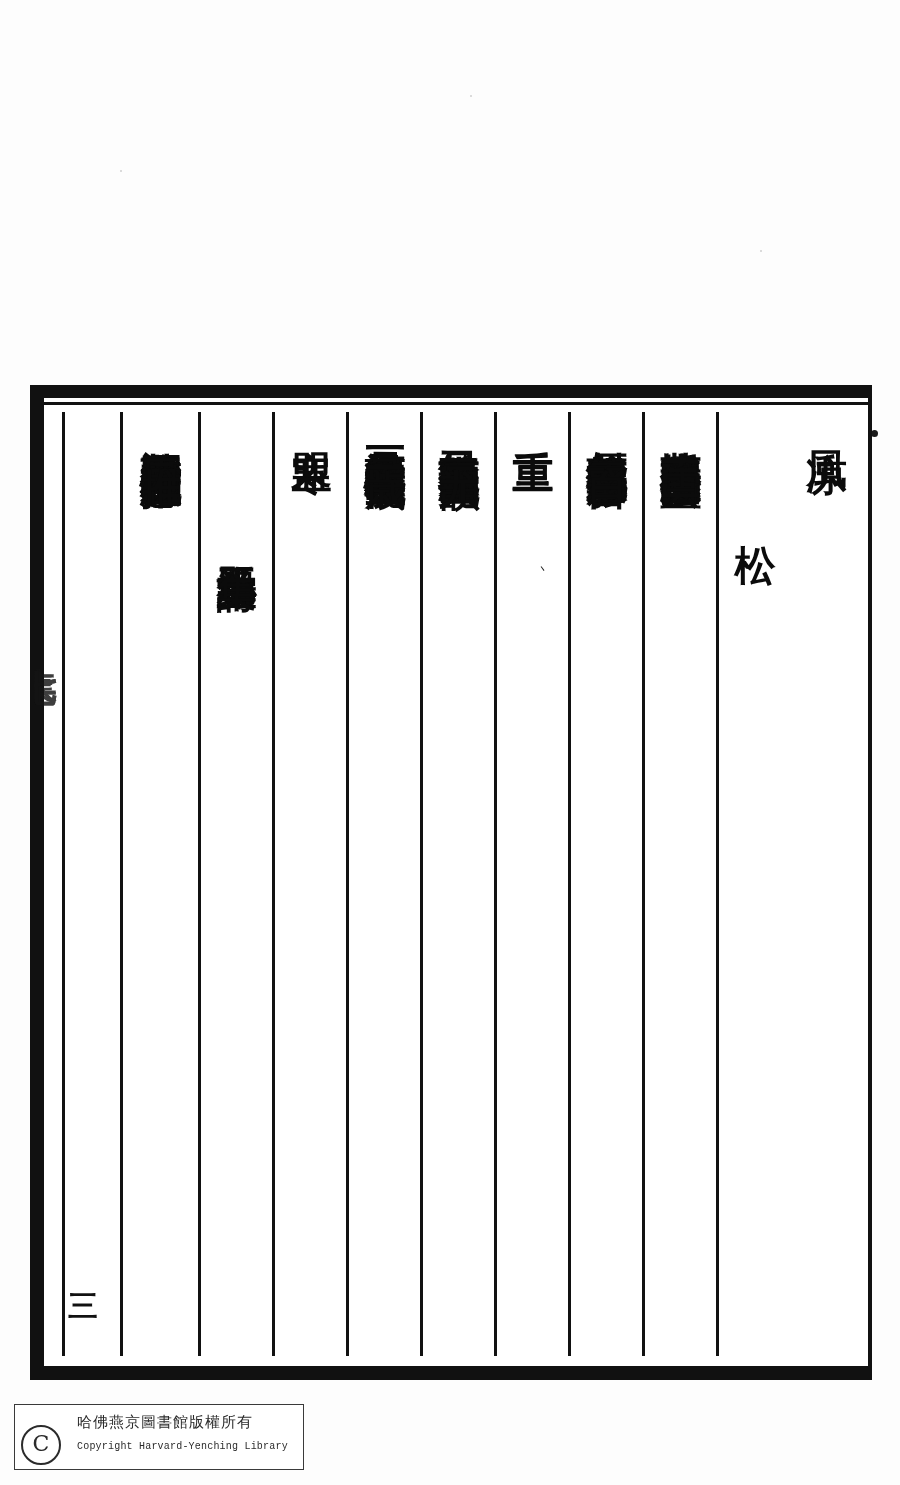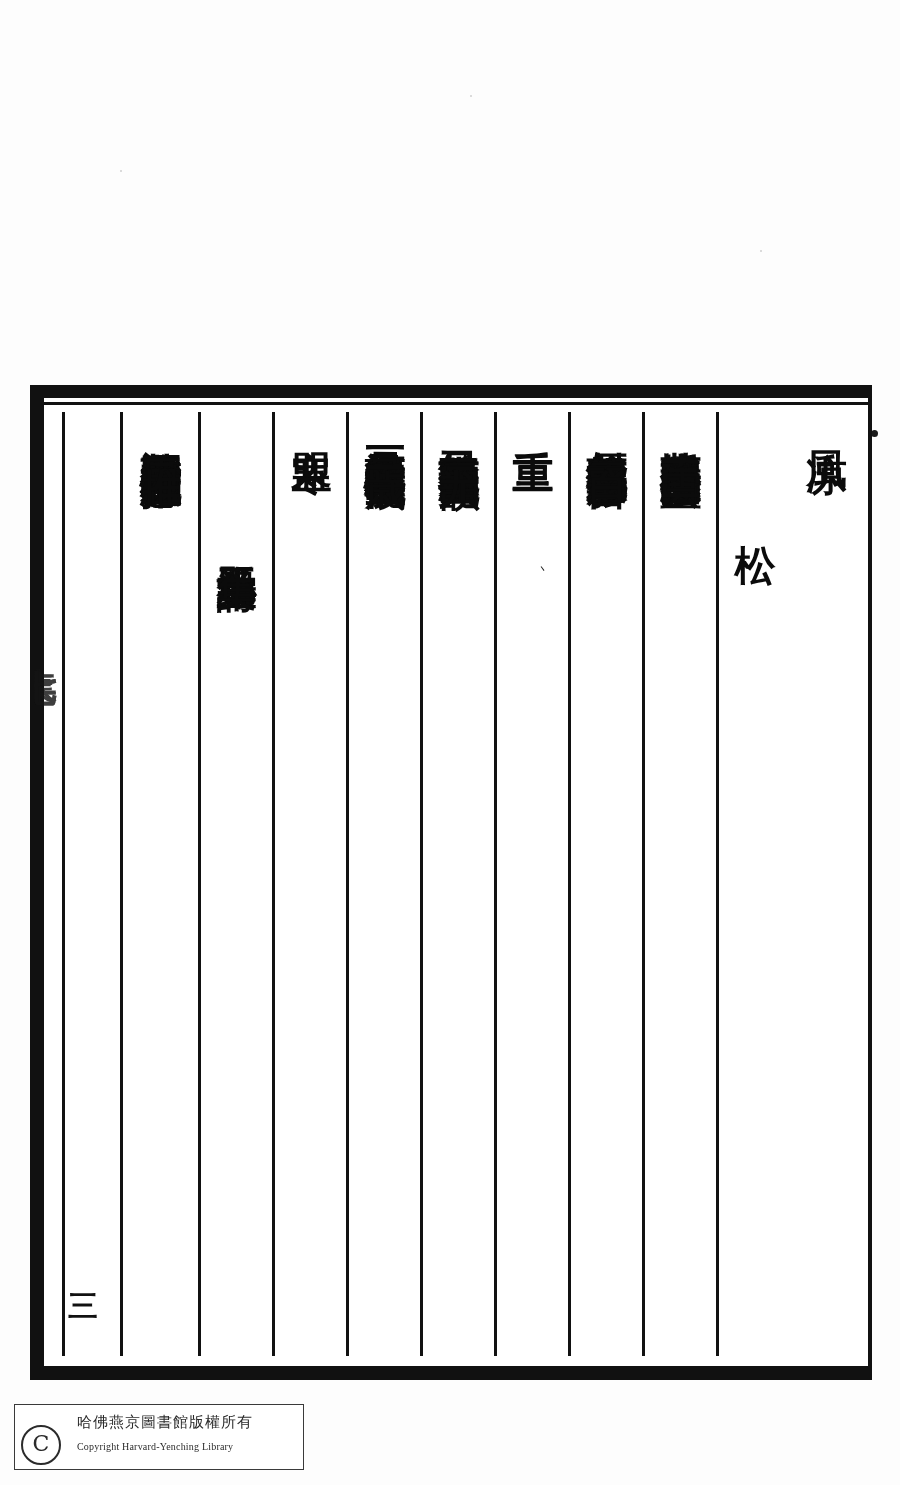--- a/index.html
+++ b/index.html
@@ -161,21 +161,21 @@
     font-family: Liberation Mono, monospace;
     font-size: 15px;
     letter-spacing: 1px;
     color: #2b2b2b;
     white-space: nowrap;
   }
   #stamp .en {
     position: absolute;
     left: 62px;
     top: 36px;
-    font-family: Liberation Serif, serif;
+    font-family: Liberation Mono, monospace;
     font-size: 10px;
     letter-spacing: .2px;
     color: #2b2b2b;
     white-space: nowrap;
   }
   #stamp .cmark {
     position: absolute;
     left: 6px;
     top: 20px;
     width: 36px;

